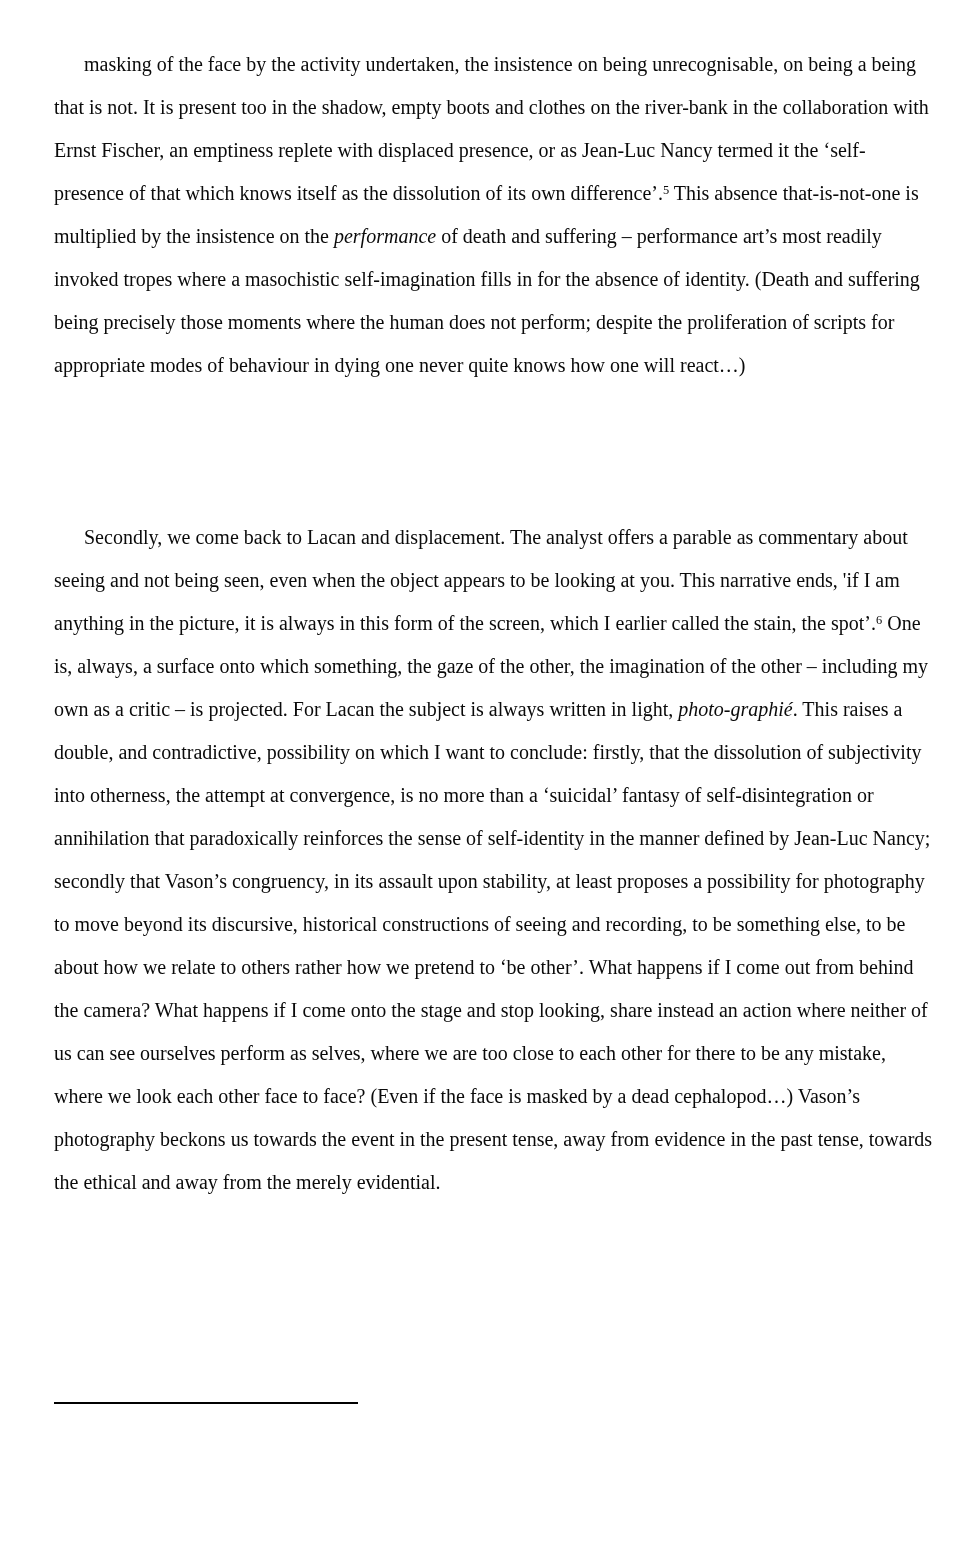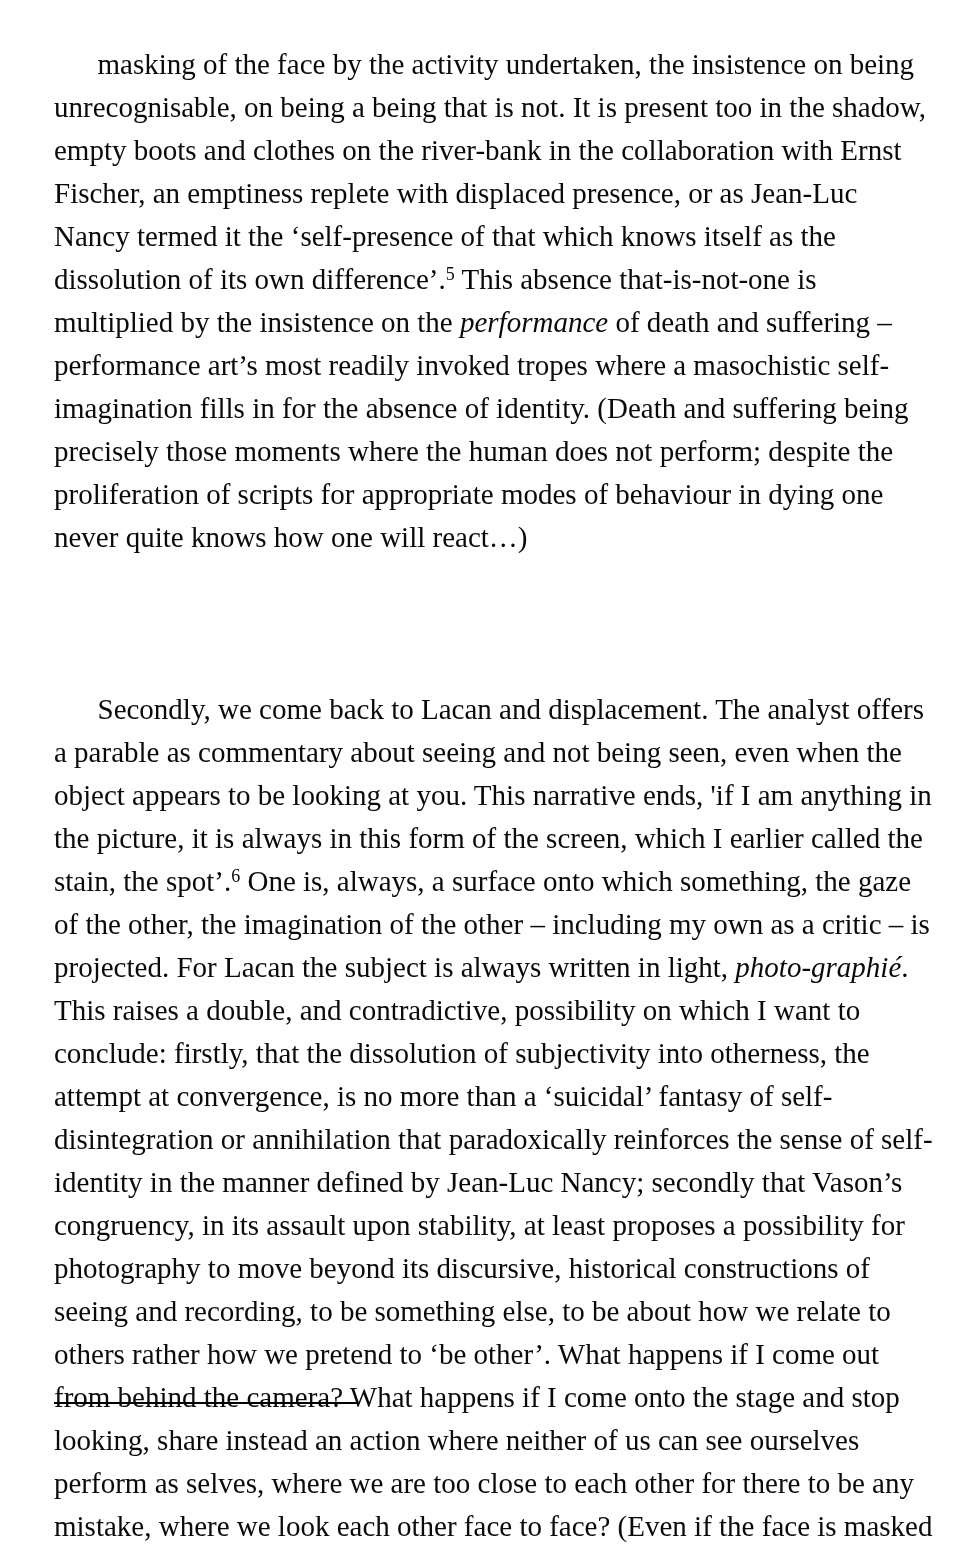--- a/index.html
+++ b/index.html
@@ -19,21 +19,21 @@
 
   .text-column {
     position: absolute;
     left: 54px;
     top: 0px;
     width: 880px;
   }
 
   .para {
     font-family: "Liberation Serif", "DejaVu Serif", serif;
-    font-size: 29px;
+    font-size: 20px;
     line-height: 43px;
     color: #0a0a0a;
     text-align: left;
     margin: 0;
     white-space: pre-wrap;
     -webkit-font-smoothing: antialiased;
   }
 
   .para-gap {
     height: 43px;

